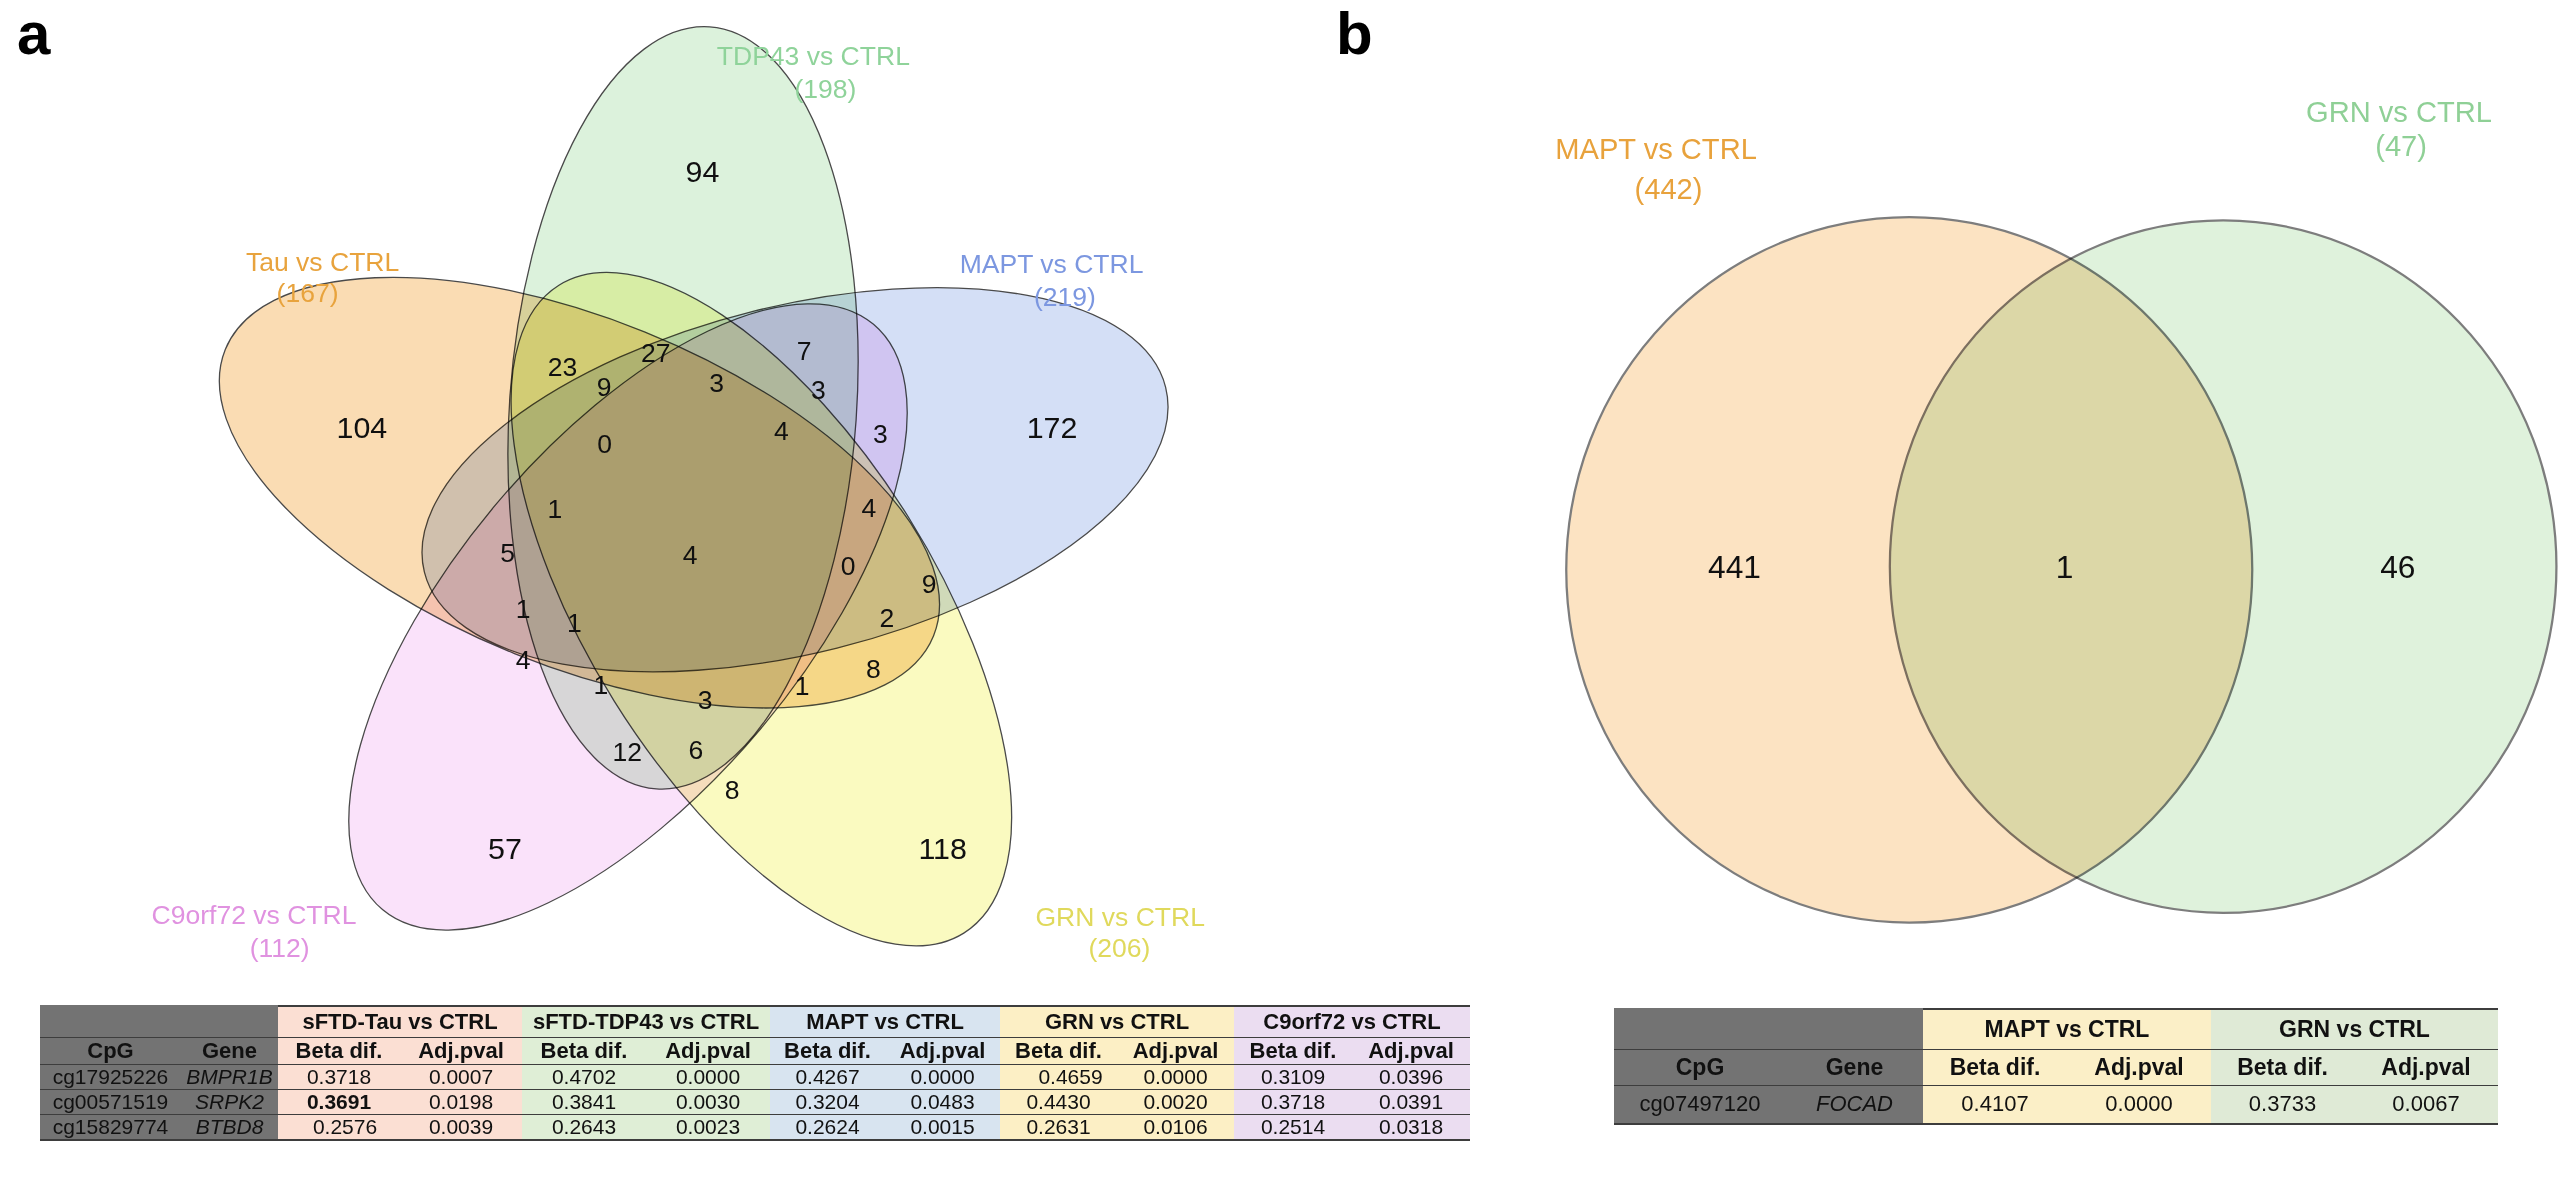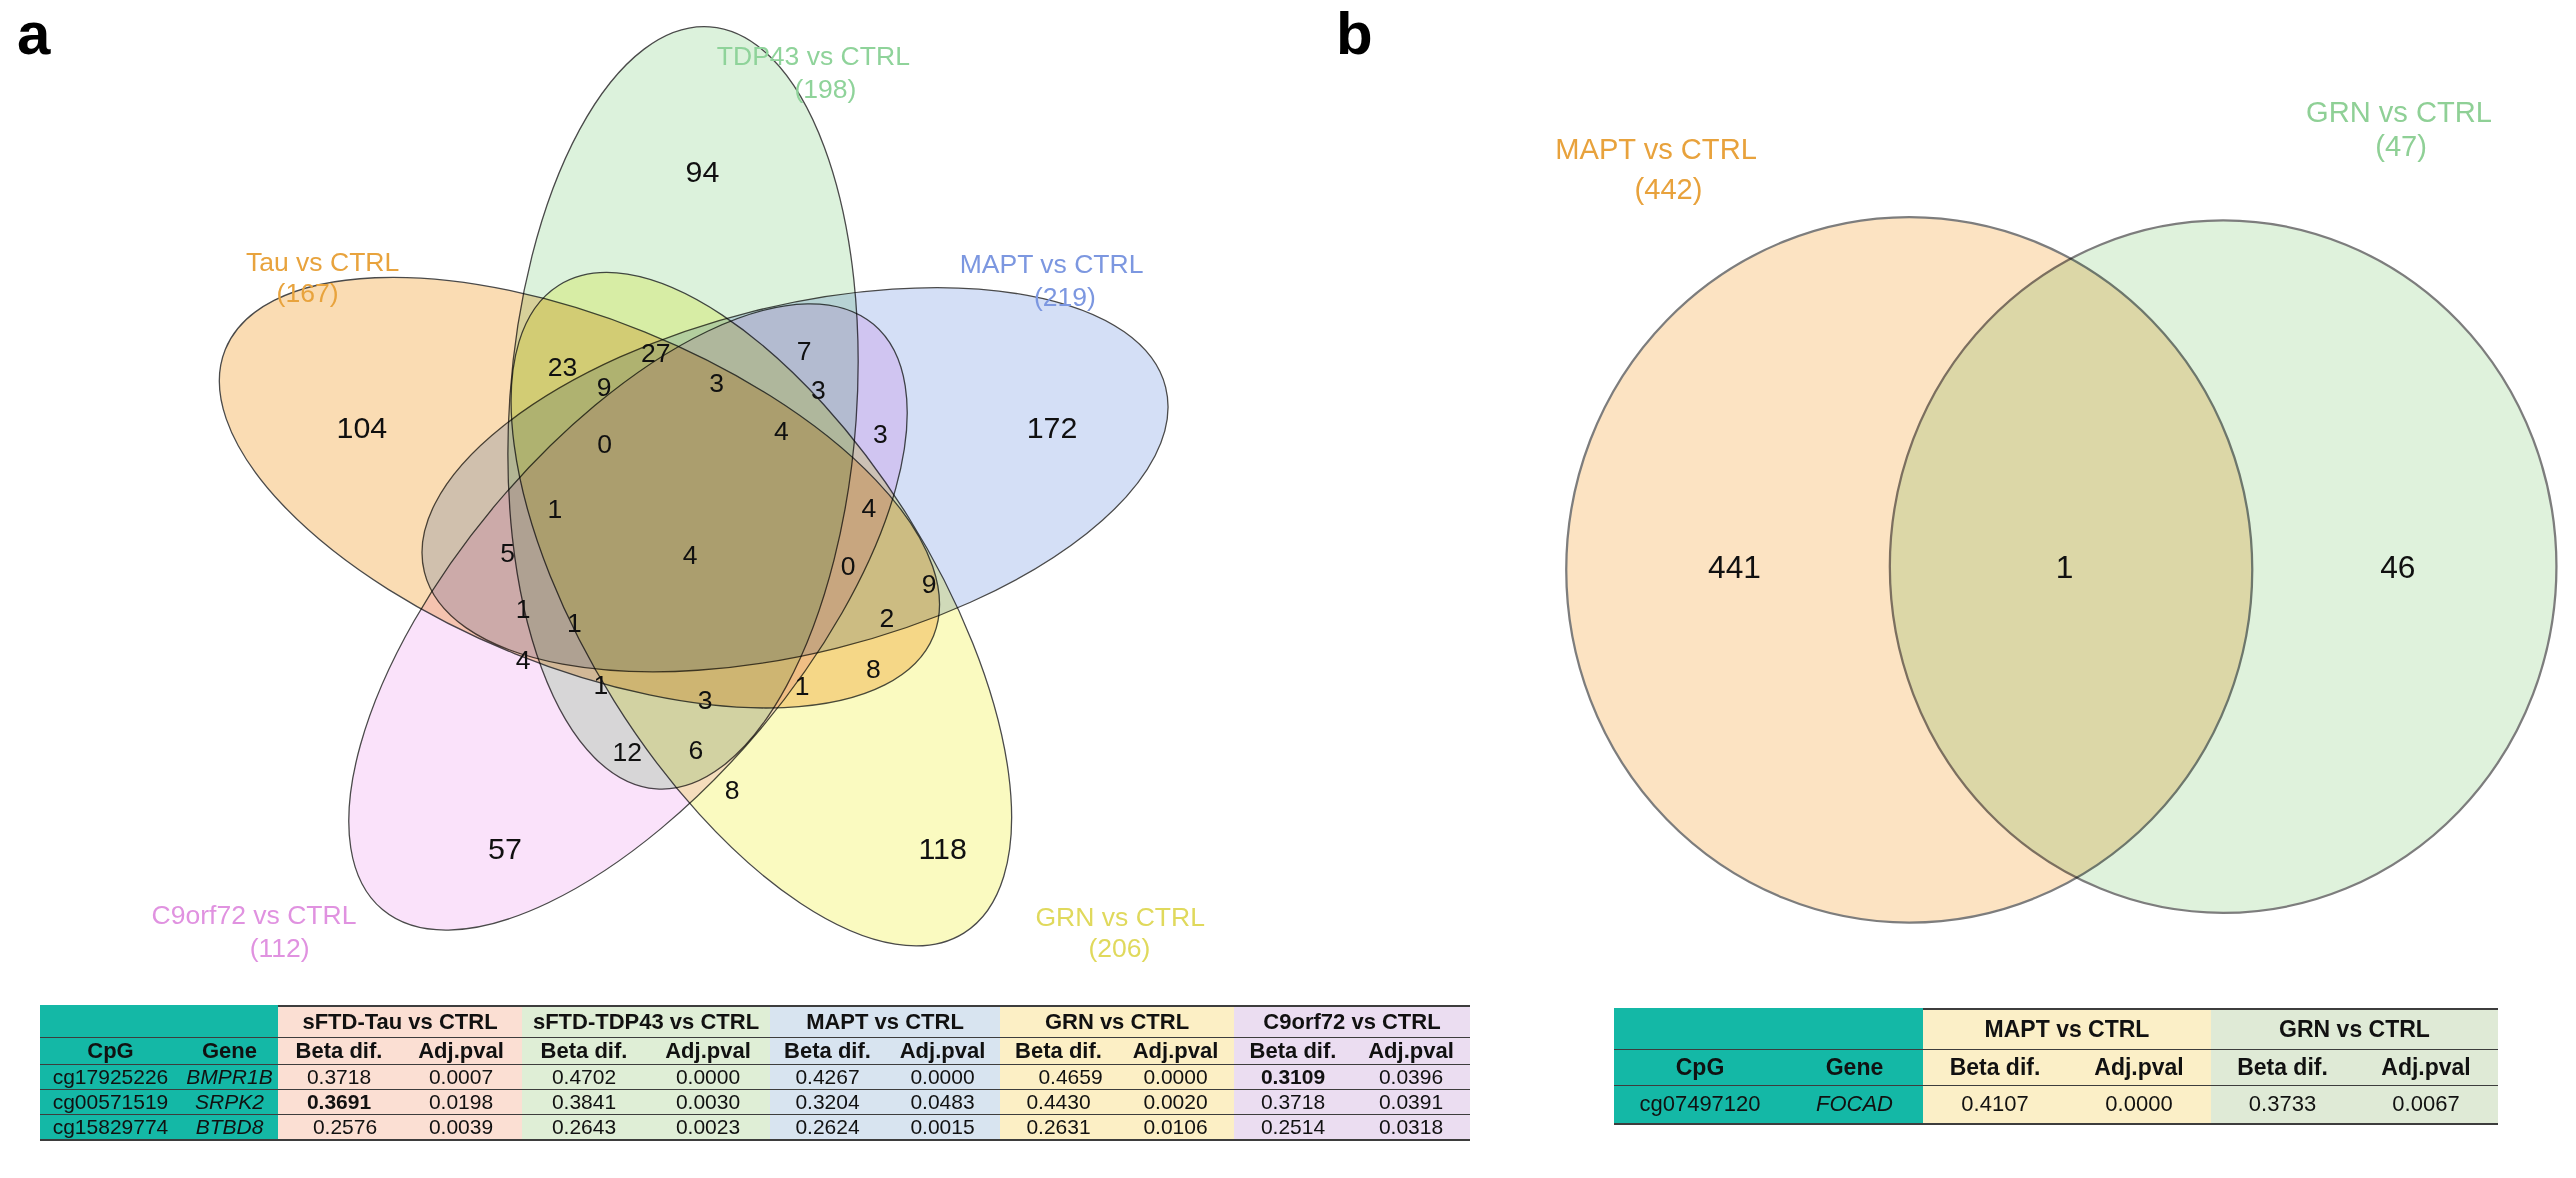--- a/index.html
+++ b/index.html
@@ -20,21 +20,21 @@
   }
   svg{position:absolute;}
   .blend ellipse{mix-blend-mode:multiply;}
   #venn-a .vell{stroke:#4a4a4a;stroke-width:2;}
   #venn-b .vell{stroke:#7d7d7d;stroke-width:3.5;}
   .vnum{font-size:41px;fill:#101010;text-anchor:middle;dominant-baseline:central;}
   .vnum.big{font-size:47px;}
   #venn-b .vnum{font-size:49px;}
   .slabel{font-size:41px;text-anchor:middle;}
   #venn-b .slabel{font-size:45px;}
-  table{border-collapse:collapse;table-layout:fixed;background:#14b8a6;position:absolute;}
+  table{border-collapse:collapse;table-layout:fixed;background:#737373;position:absolute;}
   th,td{text-align:center;padding:0;color:#111;overflow:hidden;white-space:nowrap;font-weight:normal;}
   th{font-weight:bold;}
   #table-a{font-size:21px;}
   #table-a th{font-size:22px;}
   #table-b{font-size:22px;}
   #table-b th{font-size:23px;}
   tr.grp-row th.grp{border-top:2.6px solid #3d3d3d;}
   tr.grp-row th{border-bottom:1.9px solid #3d3d3d;}
   tr.sub th{border-bottom:1.9px solid #3d3d3d;}
   tbody tr td{border-bottom:1.3px solid #3d3d3d;}
@@ -186,21 +186,21 @@
           <td class="cpg">cg17925226</td>
           <td class="gene">BMPR1B</td>
           <td style="background: rgb(251, 223, 211);">0.3718</td>
           <td style="background: rgb(251, 223, 211);">0.0007</td>
           <td style="background: rgb(223, 238, 214);">0.4702</td>
           <td style="background: rgb(223, 238, 214);">0.0000</td>
           <td style="background: rgb(216, 228, 240);">0.4267</td>
           <td style="background: rgb(216, 228, 240);">0.0000</td>
           <td style="background: rgb(252, 239, 197); padding-left: 24px;">0.4659</td>
           <td style="background: rgb(252, 239, 197);">0.0000</td>
-          <td style="background: rgb(235, 221, 241); font-weight: bold;">0.3109</td>
+          <td style="background: rgb(235, 221, 241);">0.3109</td>
           <td style="background: rgb(235, 221, 241);">0.0396</td>
         </tr>
         <tr>
           <td class="cpg">cg00571519</td>
           <td class="gene">SRPK2</td>
           <td style="background: rgb(251, 223, 211); font-weight: bold;">0.3691</td>
           <td style="background: rgb(251, 223, 211);">0.0198</td>
           <td style="background: rgb(223, 238, 214);">0.3841</td>
           <td style="background: rgb(223, 238, 214);">0.0030</td>
           <td style="background: rgb(216, 228, 240);">0.3204</td>

